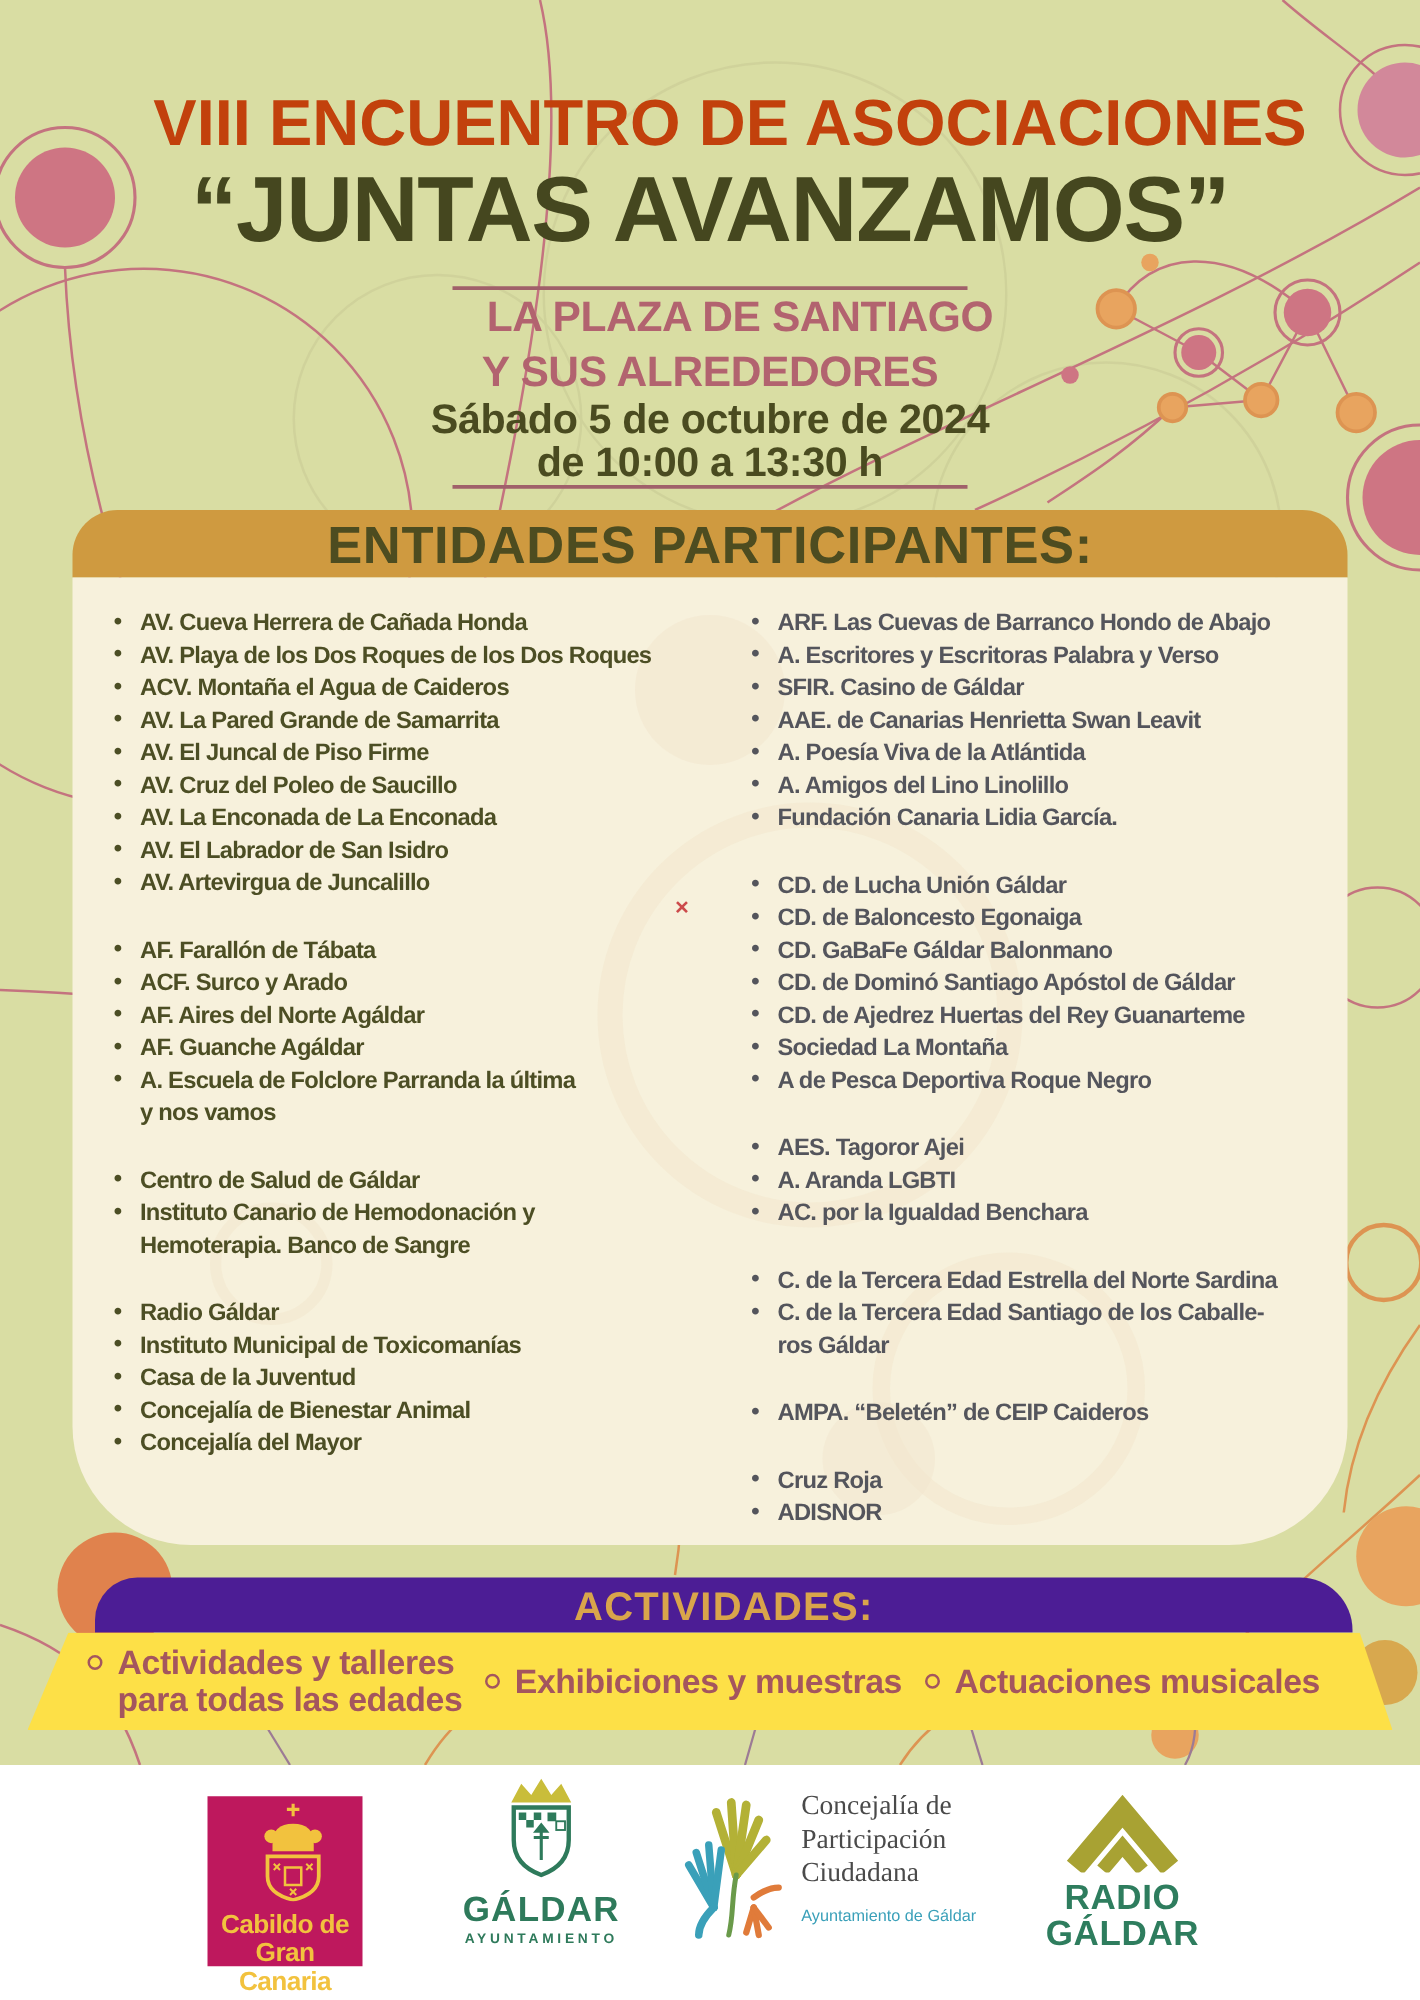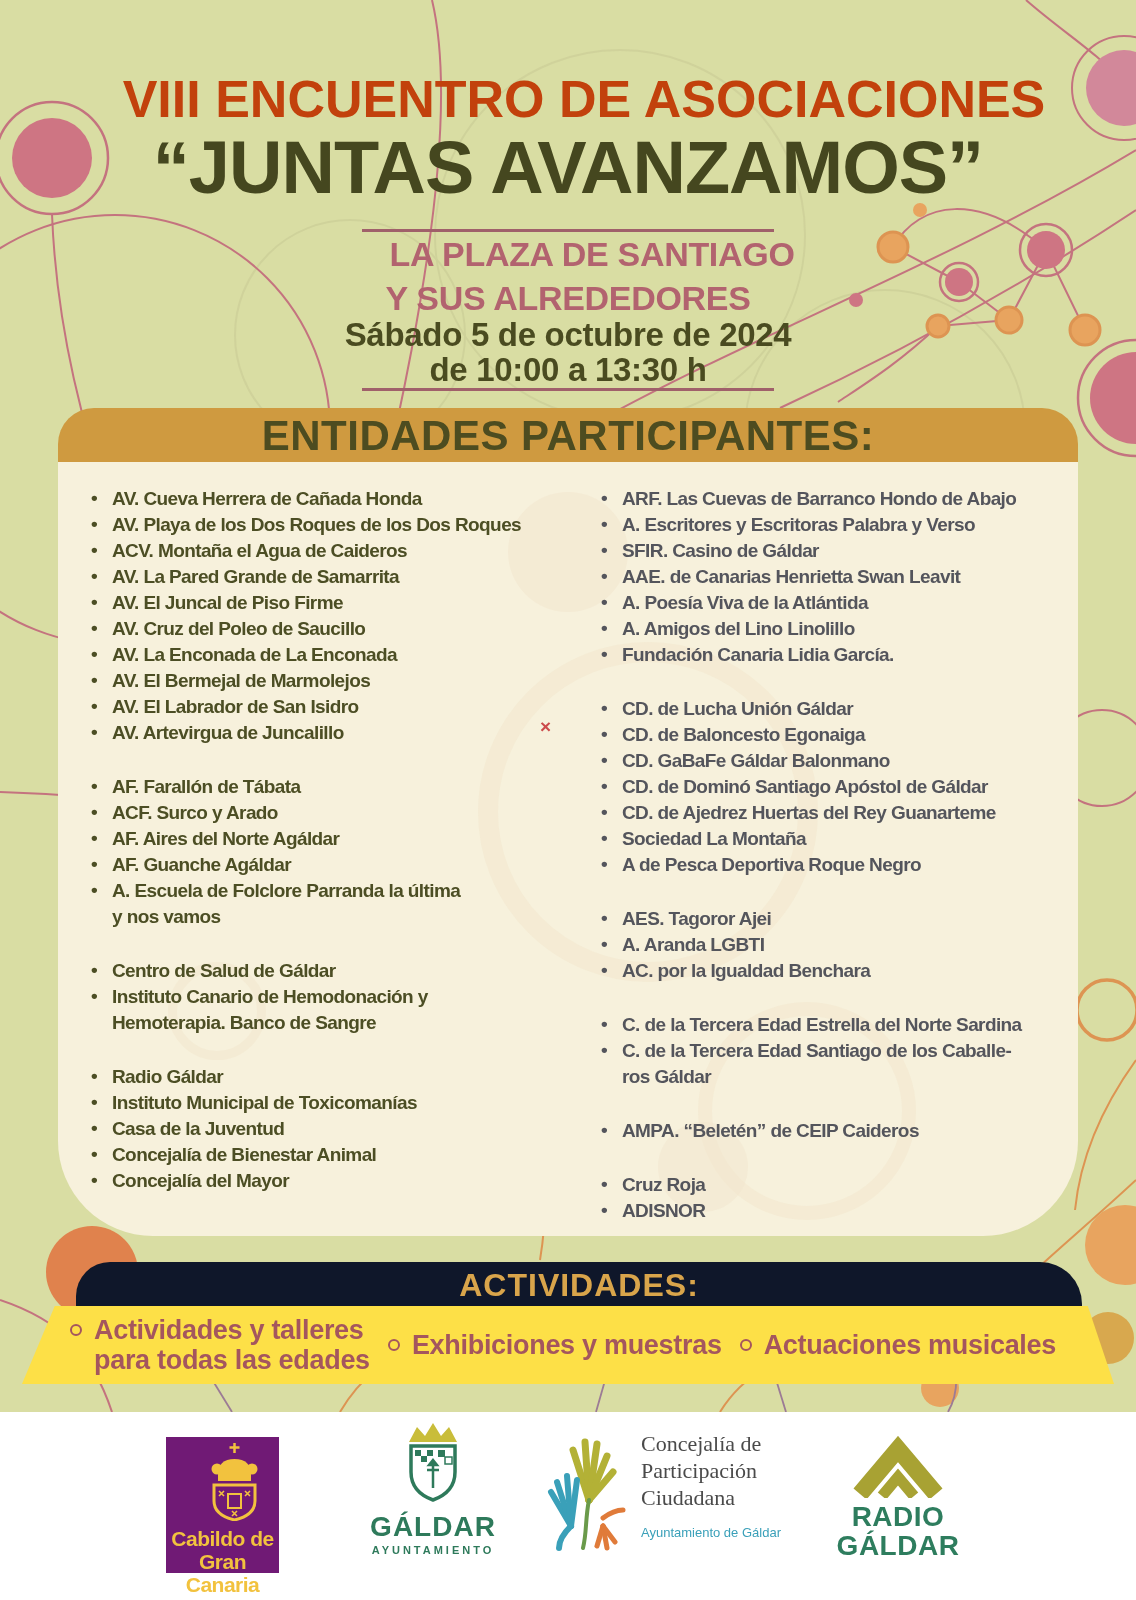--- a/index.html
+++ b/index.html
@@ -32,35 +32,35 @@
   ul.egroup{list-style:none;margin:0 0 28px 0;padding:0;}
   ul.egroup:last-child{margin-bottom:0;}
   .eitem{position:relative;padding-left:24px;font-weight:700;font-size:19px;line-height:26px;letter-spacing:-0.6px;}
   .col-left .eitem{color:#4c4e24;}
   .col-right .eitem{color:#54555c;}
   .eitem::before{content:"\2022";position:absolute;left:3px;top:-1px;font-size:19px;}
   .etext{white-space:pre-line;}
   .xmark{position:absolute;top:716px;left:540px;z-index:3;color:#cc4b4b;font-size:19px;font-weight:700;}
 
   
-  .banner-act{position:absolute;top:1262px;left:76px;width:1006px;height:44px;background:#0f172a;
+  .banner-act{position:absolute;top:1262px;left:76px;width:1006px;height:44px;background:#4c1d95;
               border-radius:34px 42px 0 0;z-index:2;text-align:center;
               font-size:32px;line-height:46px;font-weight:800;letter-spacing:1px;color:#d9a54b;}
   .panel-act{position:absolute;top:1306px;left:22px;width:1092px;height:78px;background:#fde047;
              clip-path:polygon(3% 0%,97.6% 0%,100% 100%,0% 100%);z-index:2;
              display:flex;align-items:center;justify-content:space-between;padding:0 58px 0 46px;box-sizing:border-box;}
   .act-item{position:relative;padding-left:26px;font-weight:800;font-size:27px;line-height:30px;
             letter-spacing:-0.3px;color:#a4565e;}
   .act-item::before{content:"";position:absolute;left:2px;top:9px;width:8px;height:8px;border:2.5px solid #a4565e;border-radius:50%;}
   .act-text{white-space:pre-line;}
 
   
   .footer{position:absolute;top:1412px;left:0;width:1136px;height:188px;background:#ffffff;z-index:2;}
   .logo{position:absolute;}
-  .cabildo{left:166px;top:25px;width:113px;height:136px;background:#701a75;text-align:center;}
+  .cabildo{left:166px;top:25px;width:124px;height:136px;background:#be185d;text-align:center;}
   .cabildo .ctext{color:#f2c23e;font-weight:800;font-size:21px;line-height:23px;margin-top:2px;letter-spacing:-0.5px;}
   .galdar{left:366px;top:8px;width:134px;text-align:center;color:#2e7a5b;}
   .galdar .gname{font-weight:800;font-size:28px;line-height:30px;letter-spacing:1px;margin-top:2px;}
   .galdar .gsub{font-weight:700;font-size:11px;letter-spacing:3px;margin-top:2px;}
   .concejalia{left:543px;top:18px;display:flex;align-items:flex-start;}
   .concejalia .ctxt{margin-left:10px;font-family:"Liberation Serif",serif;color:#4a4a4a;
                     font-size:22px;line-height:27px;}
   .concejalia .csub{font-family:"Liberation Sans",sans-serif;color:#3aa0b9;font-size:13px;margin-top:8px;}
   .radio{left:818px;top:24px;width:160px;text-align:center;color:#2e7d5e;}
   .radio .rtxt{font-weight:800;font-size:28px;line-height:29px;letter-spacing:0.5px;}
@@ -162,21 +162,20 @@
       <div class="col-left">
         <ul class="egroup">
 
         <li class="eitem"><span class="etext">AV.  Cueva Herrera de Cañada Honda</span></li>
             <li class="eitem"><span class="etext">AV.  Playa de los Dos Roques de los Dos Roques</span></li>
             <li class="eitem"><span class="etext">ACV. Montaña el Agua de Caideros</span></li>
             <li class="eitem"><span class="etext">AV.  La Pared Grande de Samarrita</span></li>
             <li class="eitem"><span class="etext">AV.  El Juncal de Piso Firme</span></li>
             <li class="eitem"><span class="etext">AV. Cruz del Poleo de Saucillo</span></li>
             <li class="eitem"><span class="etext">AV.  La Enconada de  La Enconada</span></li>
-            <li class="eitem"><span class="etext">AV.  El Bermejal de Marmolejos</span></li>
             <li class="eitem"><span class="etext">AV.  El Labrador de San Isidro</span></li>
             <li class="eitem"><span class="etext">AV.  Artevirgua  de Juncalillo</span></li>
           </ul>
         <ul class="egroup">
 
         <li class="eitem"><span class="etext">AF. Farallón de Tábata</span></li>
             <li class="eitem"><span class="etext">ACF. Surco y Arado</span></li>
             <li class="eitem"><span class="etext">AF. Aires del Norte Agáldar</span></li>
             <li class="eitem"><span class="etext">AF. Guanche Agáldar</span></li>
             <li class="eitem"><span class="etext">A. Escuela de Folclore Parranda la última

